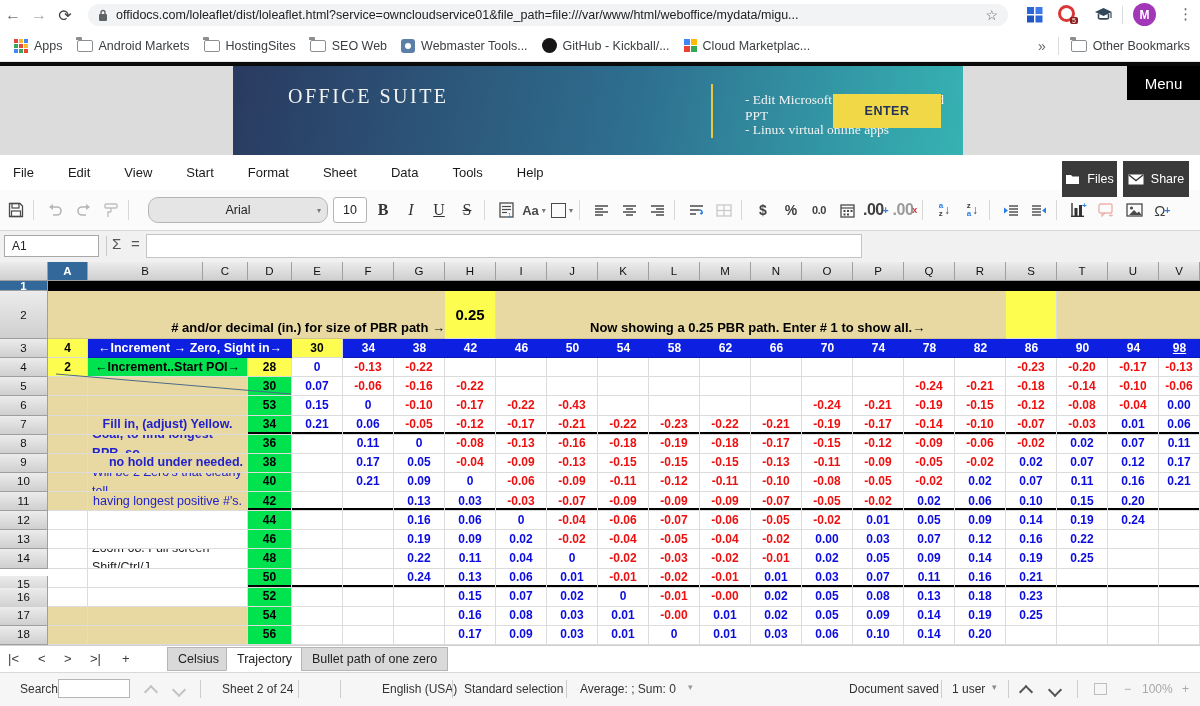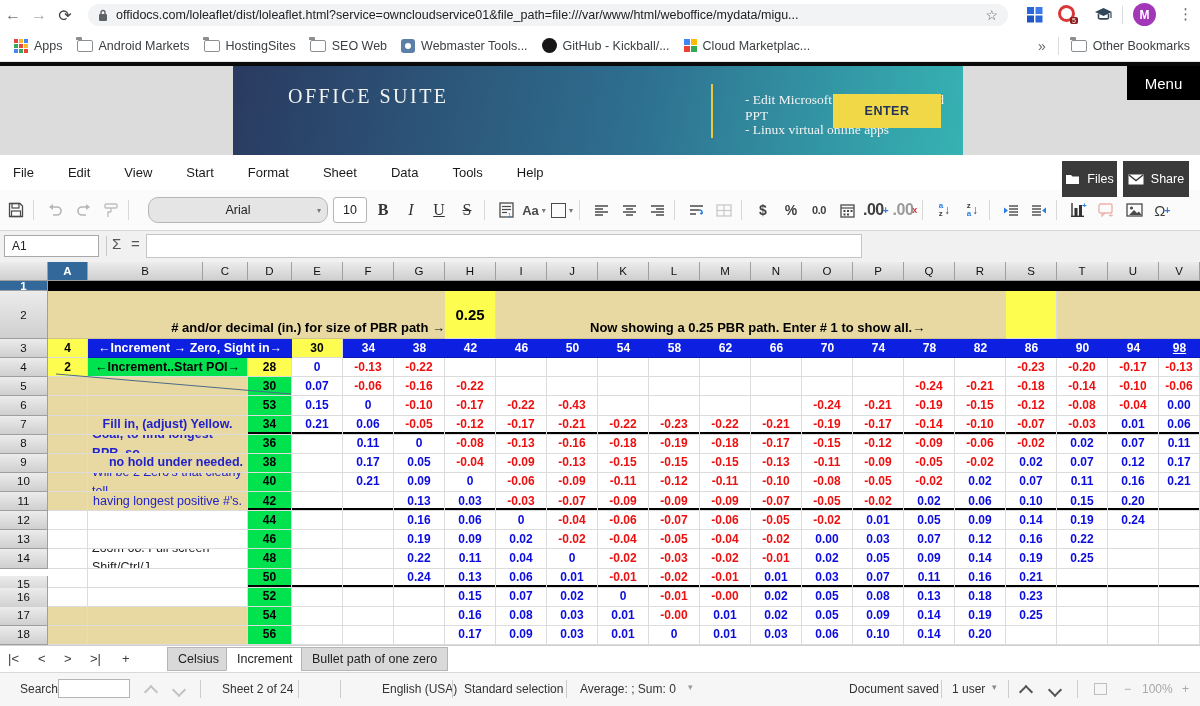--- a/index.html
+++ b/index.html
@@ -877,21 +877,21 @@
     </svg>
   </div>
 
 <div class="band" id="tabbar">
   <span class="tnav" style="left:8px;">|&lt;</span>
   <span class="tnav" style="left:38px;">&lt;</span>
   <span class="tnav" style="left:64px;">&gt;</span>
   <span class="tnav" style="left:90px;">&gt;|</span>
   <span class="tnav" style="left:122px;">+</span>
   <span class="stab inactive" style="left:167px;">Celsius</span>
-  <span class="stab active" style="left:226px;">Increment</span>
+  <span class="stab active" style="left:226px;">Trajectory</span>
   <span class="stab inactive" style="left:301px;">Bullet path of one zero</span>
 </div>
 
 <div class="band" id="statusbar">
   <span class="sitem" style="left:20px;">Search:</span>
   <input id="search-input" style="">
   <span class="sitem" style="left:146px;top:13px;"><span class="chev up gray"></span></span>
   <span class="sitem" style="left:174px;top:11px;"><span class="chev down gray"></span></span>
   <span class="ssep" style="left:200px;"></span>
   <span class="sitem" style="left:222px;">Sheet 2 of 24</span>

